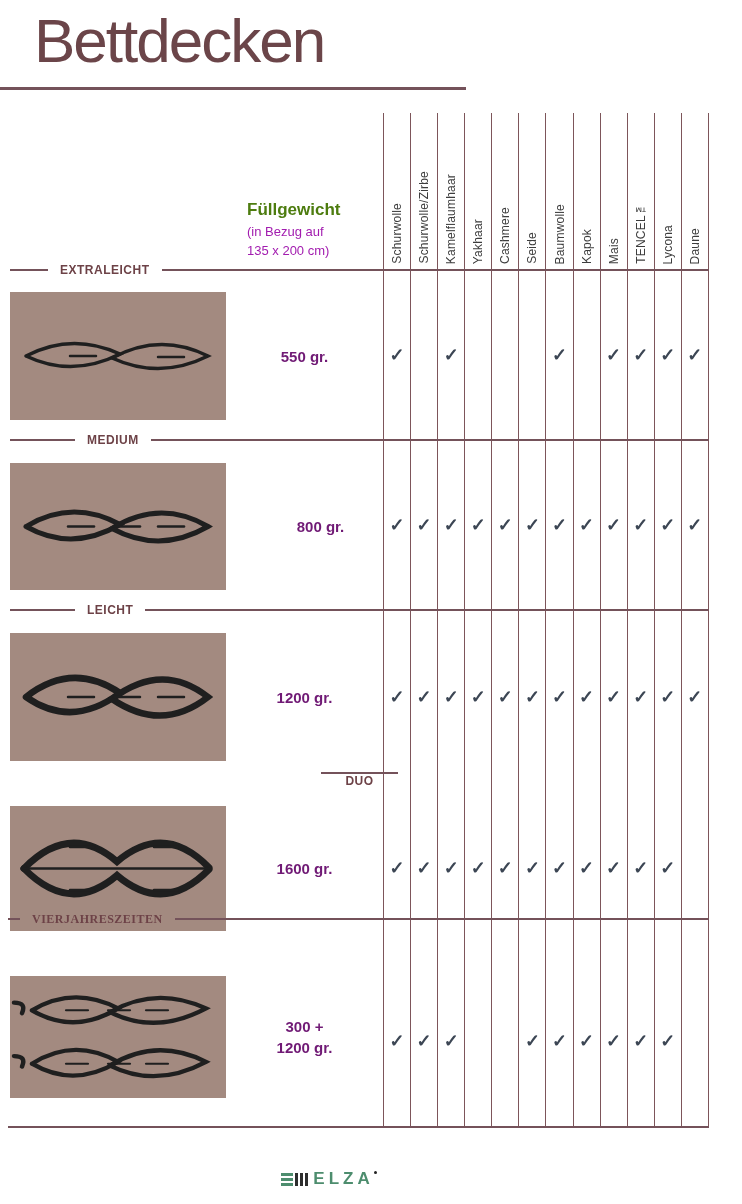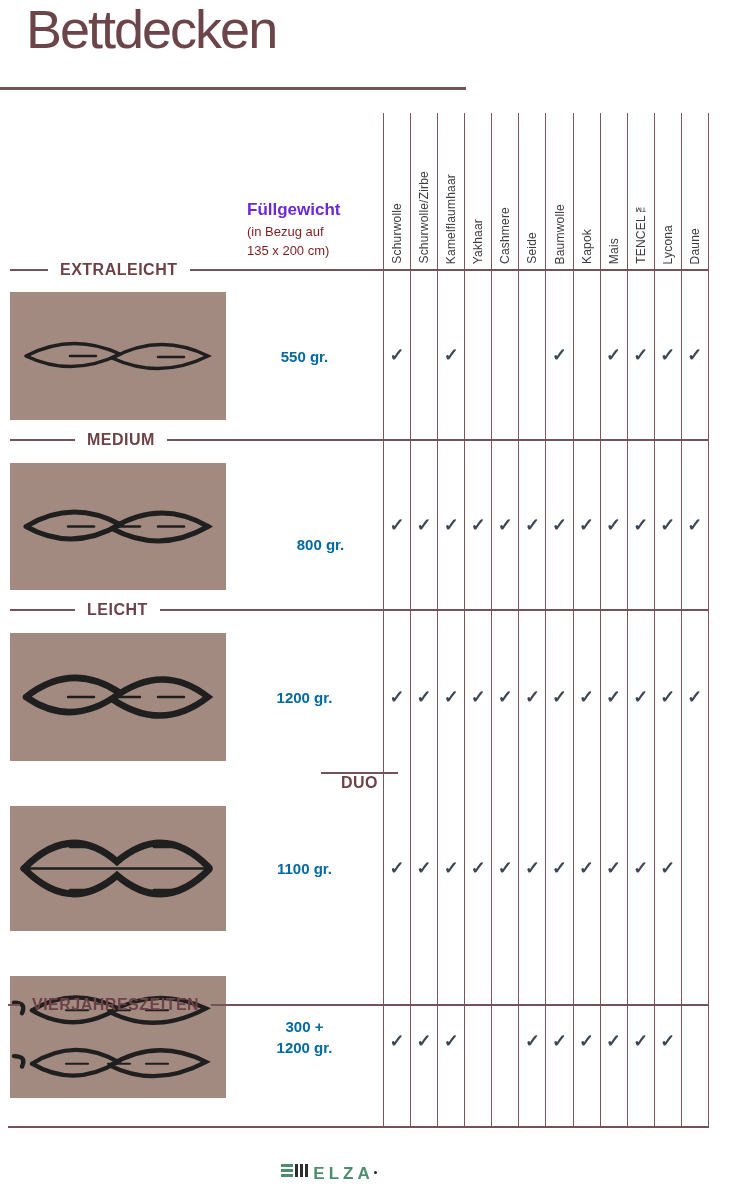--- a/index.html
+++ b/index.html
@@ -3,30 +3,30 @@
 <meta charset="utf-8">
 <style>
   * { box-sizing: border-box; }
   html,body { margin:0; padding:0; }
   body {
     width:742px; height:1204px; position:relative; background:#ffffff;
     font-family:"Liberation Sans", sans-serif; overflow:hidden;
   }
   
   .page-title {
-    position:absolute; left:26px; top:2px; margin:0;
-    font-size:54px; font-weight:300; line-height:1;
+    position:absolute; left:26px; top:2px; margin:8px;
+    font-size:62px; font-weight:300; line-height:1;
     color:#6b4549; letter-spacing:-2px;
   }
   .title-rule { position:absolute; left:0; top:87px; width:466px; height:3px; background:#74525a; }
 
   
   .fillweight { position:absolute; left:247px; top:200px; }
-  .fg-title { font-size:17px; font-weight:bold; color:#6d28d9; margin-bottom:3px; }
-  .fg-sub { font-size:13px; color:#7f1d1d; line-height:1.45; }
+  .fg-title { font-size:17px; font-weight:bold; color:#4d7c0f; margin-bottom:3px; }
+  .fg-sub { font-size:13px; color:#a21caf; line-height:1.45; }
 
   
   .grid { position:absolute; left:383px; top:113px; width:326px; height:1015px; display:flex; }
   .grid-col { flex:1; border-left:1px solid #7d555a; display:flex; flex-direction:column; }
   .grid-col:last-child { border-right:1px solid #7d555a; }
   .col-header { height:157px; display:flex; align-items:flex-end; justify-content:center; padding-bottom:6px; }
   .col-header-label {
     writing-mode:vertical-rl; transform:rotate(180deg);
     font-size:12px; color:#3d3d3d; letter-spacing:0.2px; white-space:nowrap;
   }
@@ -36,40 +36,40 @@
   .check-mark { font-size:18px; font-weight:bold; color:#3c4654; }
 
   
   .row-band {
     position:absolute; left:10px; right:33px; height:22px;
     display:flex; align-items:center; z-index:2;
   }
   .band-line { height:2px; background:#74525a; }
   .band-line.fill { flex:1; }
   .band-text {
-    font-size:16px; font-weight:bold; color:#6d4247;
+    font-size:12px; font-weight:bold; color:#6d4247;
     letter-spacing:0.5px; margin:0 12px; white-space:nowrap;
   }
 
   
   .duvet-box { position:absolute; left:10px; width:216px; background:#a38a80; }
   .duvet-box svg { display:block; width:100%; height:100%; }
 
   
   .weight {
     position:absolute; left:226px; width:157px;
     display:flex; flex-direction:column; align-items:center; justify-content:center;
-    font-size:15px; font-weight:bold; color:#0369a1; line-height:1.4; text-align:center;
+    font-size:15px; font-weight:bold; color:#701a75; line-height:1.4; text-align:center;
   }
 
   .table-bottom-line { position:absolute; left:8px; top:1126px; width:701px; height:2px; background:#74525a; }
 
   
   .footer { position:absolute; left:0; top:1164px; width:658px; height:30px;
-            display:flex; justify-content:center; }
+            display:flex; align-items:center; justify-content:center; }
   .logo-xi { display:flex; flex-direction:column; gap:2px; margin-right:2px; }
   .logo-xi span { display:block; width:12px; height:3px; background:#4d8d6e; }
   .logo-iii { display:flex; gap:2px; margin-right:5px; }
   .logo-iii span { display:block; width:3px; height:13px; background:#2e2e2e; }
   .logo-text { font-size:17px; font-weight:bold; color:#4d8d6e; letter-spacing:4px; }
   .logo-dot { width:3px; height:3px; border-radius:50%; background:#222; align-self:flex-start; margin-top:7px; }
 </style>
 </head>
 <body>
 
@@ -339,21 +339,21 @@
       <path d="M16,64 Q62,36 110,62 Q62,90 16,64"></path>
       <path d="M102,66 Q150,36 198,64 Q150,92 102,66"></path>
     </g>
     <g stroke="#1f1f1f" stroke-width="2.5" stroke-linecap="round">
       <path d="M58,64 h26"></path>
         <path d="M104,64 h26"></path>
         <path d="M148,64 h26"></path>
     </g>
   </svg>
 </div>
-<div class="weight" style="top:481px;height:127px;padding-left:32px;">
+<div class="weight" style="top:463px;height:127px;padding-left:32px;">
   <span>800 gr.</span>
 </div>
 
 <div class="row-band" style="top:599px;">
   <span class="band-line" style="width:65px;"></span>
   <span class="band-text">LEICHT</span>
   <span class="band-line fill"></span>
 </div>
 <div class="duvet-box" style="top:633px;height:128px;">
   <svg viewBox="0 0 216 128" preserveAspectRatio="none">
@@ -386,24 +386,24 @@
     <g stroke="#1f1f1f" stroke-width="2.5" stroke-linecap="round">
       <path d="M14,64 H199"></path>
       <path d="M60,42 h24"></path>
         <path d="M144,42 h24"></path>
       <path d="M60,86 h24"></path>
         <path d="M144,86 h24"></path>
     </g>
   </svg>
 </div>
 <div class="weight" style="top:806px;height:125px;">
-  <span>1100 gr.</span>
-</div>
-
-<div class="row-band" style="top:994px;left:8px;">
+  <span>1600 gr.</span>
+</div>
+
+<div class="row-band" style="top:908px;left:8px;font-family:Liberation Serif, serif;">
   <span class="band-line" style="width:12px;"></span>
   <span class="band-text">VIERJAHRESZEITEN</span>
   <span class="band-line fill"></span>
 </div>
 <div class="duvet-box" style="top:976px;height:122px;">
   <svg viewBox="0 0 216 128" preserveAspectRatio="none">
     <g fill="none" stroke="#1f1f1f" stroke-width="4.5" stroke-linecap="round">
       <path d="M22,36 Q64,10 108,34 Q64,62 22,36"></path>
       <path d="M100,38 Q146,10 196,34 Q146,62 100,38"></path>
       <path d="M22,92 Q64,64 108,90 Q64,118 22,92"></path>

